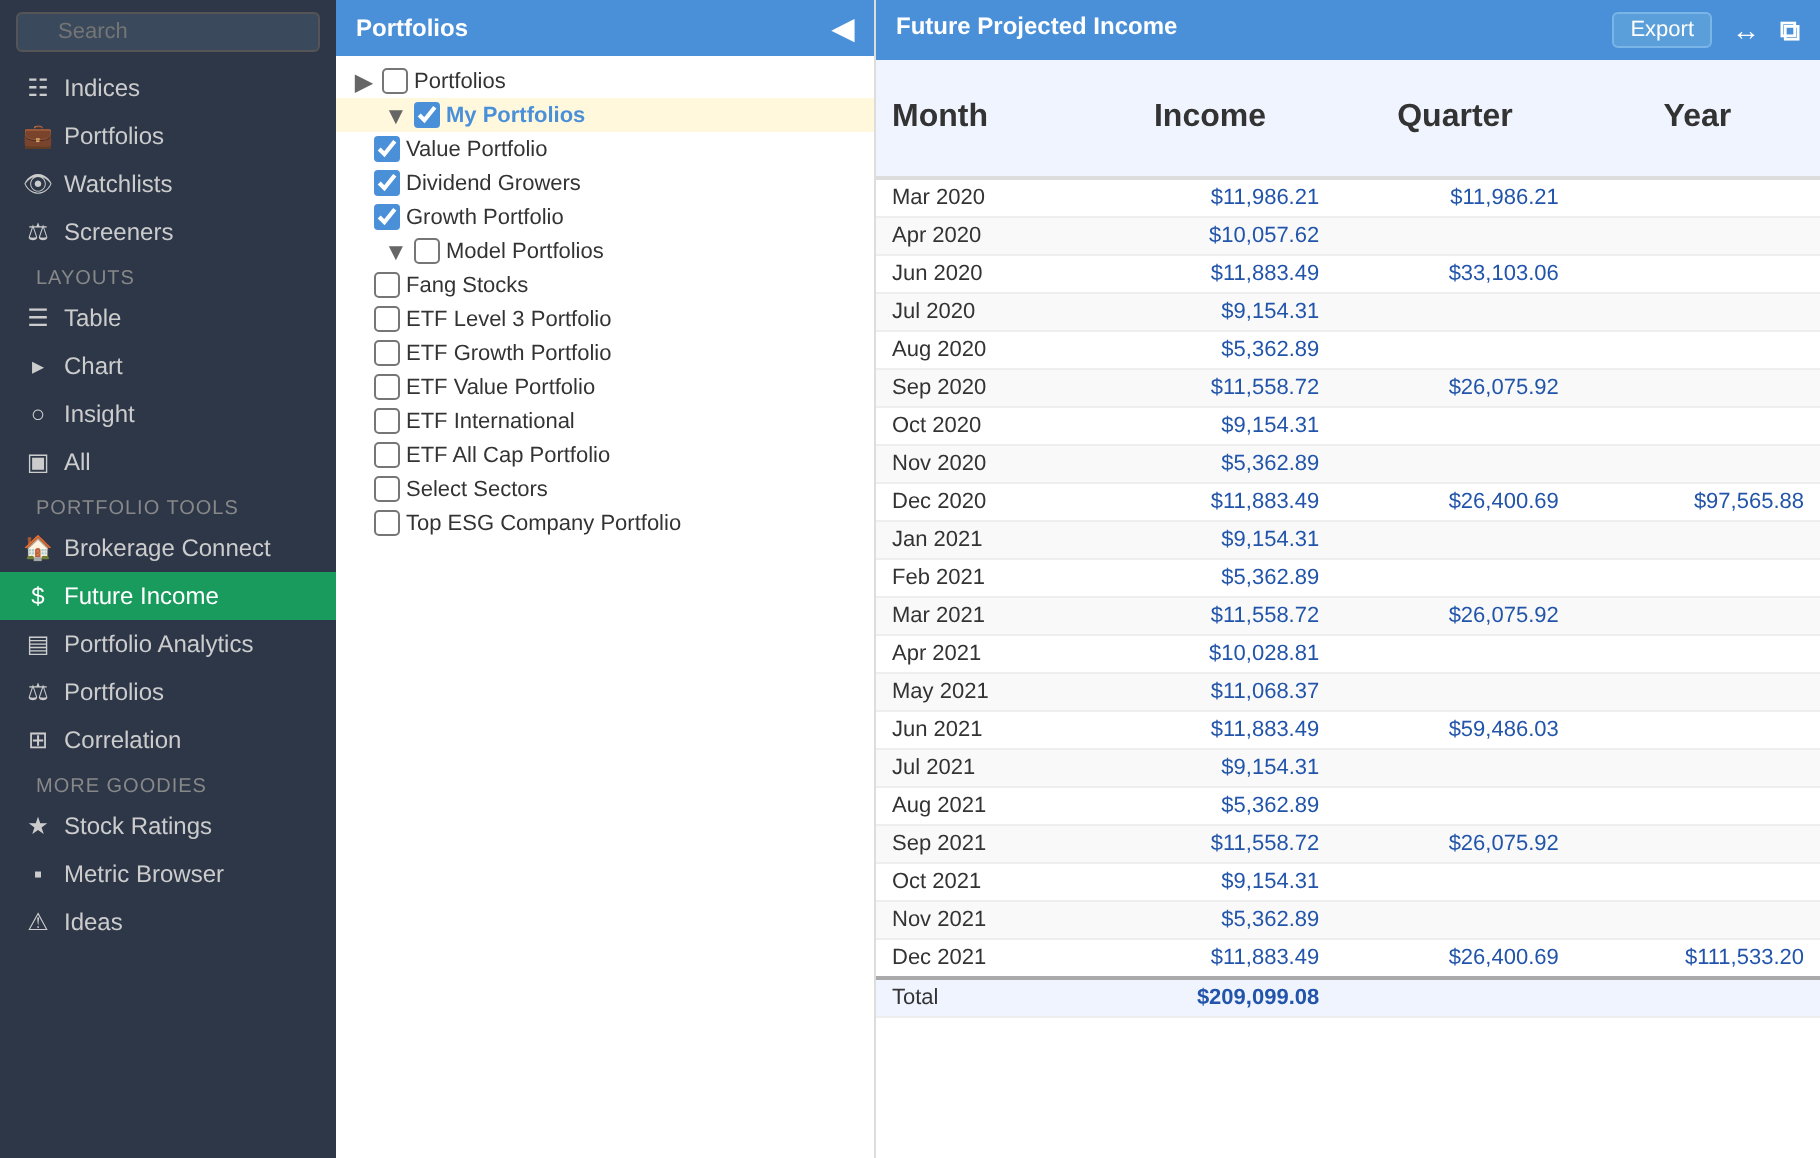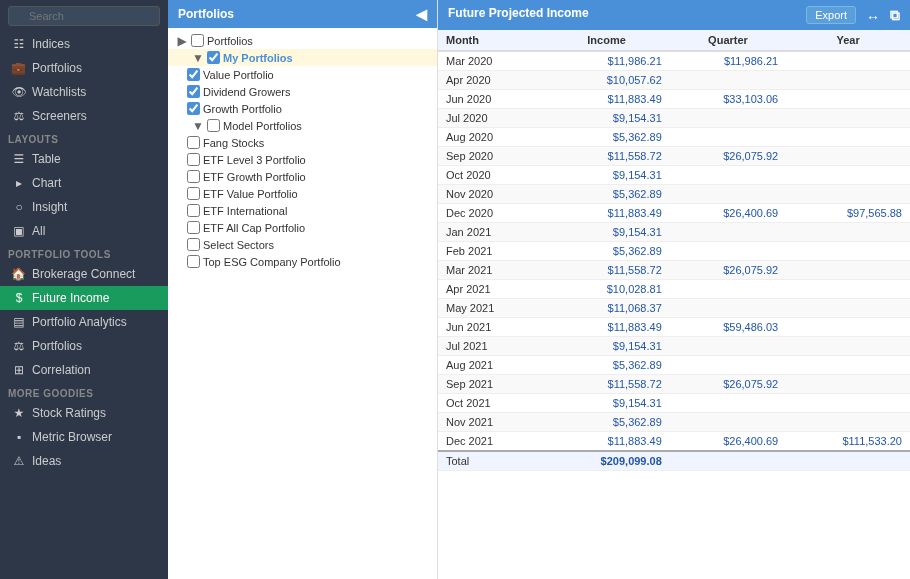--- a/index.html
+++ b/index.html
@@ -33,24 +33,24 @@
       display: flex;
       align-items: center;
       padding: 5px 8px 5px 12px;
       cursor: pointer;
       color: #ccc;
       gap: 6px;
     }
     .sidebar-item.active { background: #1a9b5e; color: #fff; }
     .sidebar-item .icon { width: 14px; height: 14px; display: inline-flex; align-items: center; justify-content: center; color: inherit; }
     .sidebar-section-label {
-      padding: 6px 8px 2px 8px;
+      padding: 6px 8px 2px 18px;
       color: #888;
       font-size: 10px;
-      font-weight: bold;
+      font-weight: normal;
       text-transform: uppercase;
       letter-spacing: 0.5px;
     }
 
     
     .middle-panel {
       width: 270px;
       min-width: 270px;
       border-right: 1px solid #ddd;
       display: flex;
@@ -159,23 +159,23 @@
       flex: 1;
       overflow-y: auto;
     }
     table {
       width: 100%;
       border-collapse: collapse;
     }
     thead th {
       background: #f0f4ff;
       border-bottom: 2px solid #ddd;
-      padding: 4px 8px;
+      padding: 20px 8px;
       text-align: center;
-      font-size: 11px;
+      font-size: 16px;
       color: #333;
       position: sticky;
       top: 0;
     }
     thead th:first-child { text-align: left; }
     tbody tr { border-bottom: 1px solid #eee; }
     tbody tr:nth-child(even) { background: #f9f9f9; }
     tbody td {
       padding: 3px 8px;
       font-size: 11px;

